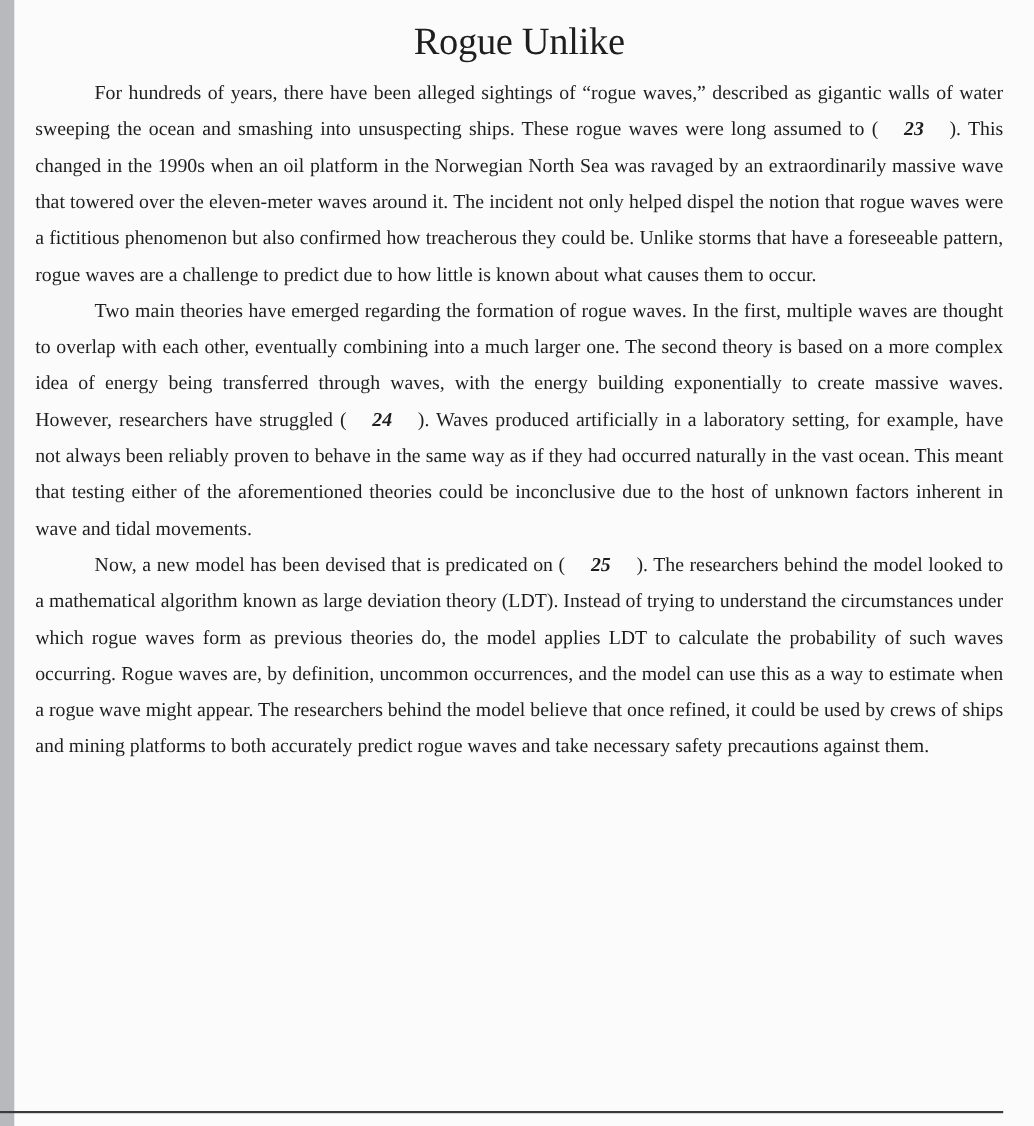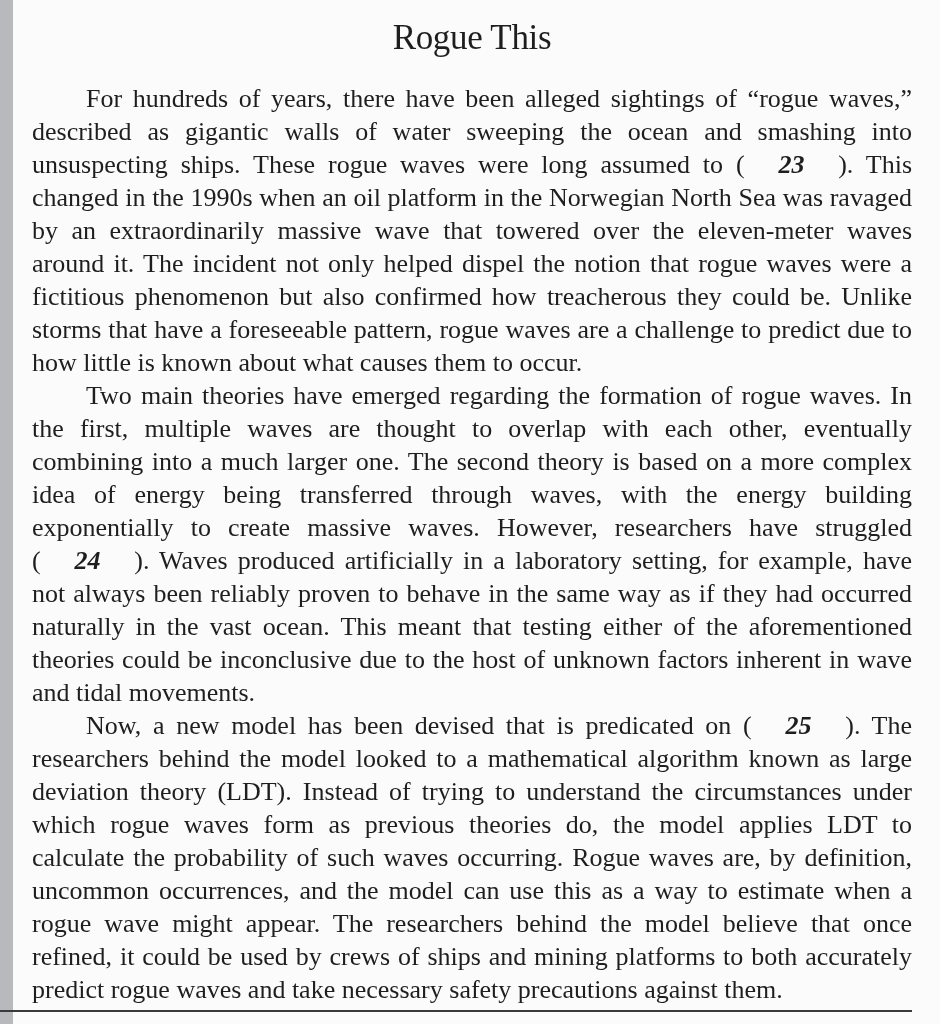--- a/index.html
+++ b/index.html
@@ -15,38 +15,38 @@
   }
   .page {
     position: absolute; left: 32px; top: 0; width: 880px;
   }
   .title {
     position: absolute; top: 16px; left: 0; width: 880px;
     text-align: center; font-size: 35px; line-height: 44px;
     letter-spacing: -0.3px;
   }
   .body-text {
-    position: absolute; top: 82px; left: 0; width: 880px;
-    font-size: 26px; line-height: 33px;
+    position: absolute; top: 68px; left: 0; width: 880px;
+    font-size: 18px; line-height: 33px;
     text-align: justify;
   }
   .para { margin: 0; text-indent: 54px; }
   .blank { font-weight: bold; font-style: italic; padding: 0 1.3em; }
   .rule {
     position: absolute; left: 0; top: 1010px; width: 912px; height: 2px;
     background: #3a3a3a;
   }
 </style>
 </head>
 <body>
 
 <div class="side-strip"></div>
 
 <div class="page">
-  <div class="title">Rogue This</div>
+  <div class="title">Rogue Unlike</div>
 
   <div class="body-text">
     <p class="para"><span>For hundreds of years, there have been alleged sightings of “rogue waves,” described as gigantic walls of water sweeping the ocean and smashing into unsuspecting ships. These rogue waves were long assumed to (</span><span class="blank">23</span><span>). This changed in the 1990s when an oil platform in the Norwegian North Sea was ravaged by an extraordinarily massive wave that towered over the eleven-meter waves around it. The incident not only helped dispel the notion that rogue waves were a fictitious phenomenon but also confirmed how treacherous they could be. Unlike storms that have a foreseeable pattern, rogue waves are a challenge to predict due to how little is known about what causes them to occur.</span></p>
     <p class="para"><span>Two main theories have emerged regarding the formation of rogue waves. In the first, multiple waves are thought to overlap with each other, eventually combining into a much larger one. The second theory is based on a more complex idea of energy being transferred through waves, with the energy building exponentially to create massive waves. However, researchers have struggled (</span><span class="blank">24</span><span>). Waves produced artificially in a laboratory setting, for example, have not always been reliably proven to behave in the same way as if they had occurred naturally in the vast ocean. This meant that testing either of the aforementioned theories could be inconclusive due to the host of unknown factors inherent in wave and tidal movements.</span></p>
     <p class="para"><span>Now, a new model has been devised that is predicated on (</span><span class="blank">25</span><span>). The researchers behind the model looked to a mathematical algorithm known as large deviation theory (LDT). Instead of trying to understand the circumstances under which rogue waves form as previous theories do, the model applies LDT to calculate the probability of such waves occurring. Rogue waves are, by definition, uncommon occurrences, and the model can use this as a way to estimate when a rogue wave might appear. The researchers behind the model believe that once refined, it could be used by crews of ships and mining platforms to both accurately predict rogue waves and take necessary safety precautions against them.</span></p>
   </div>
 </div>
 
 <div class="rule"></div>
 

